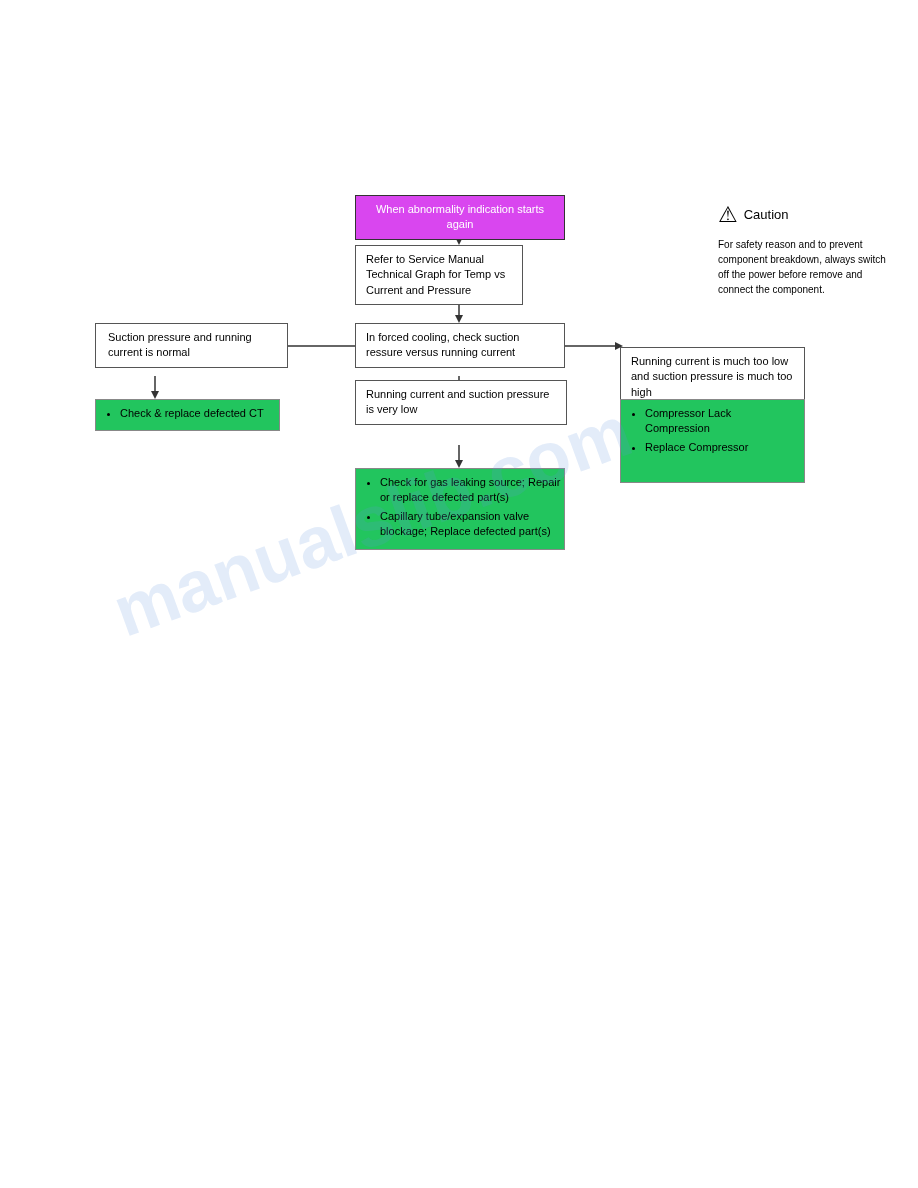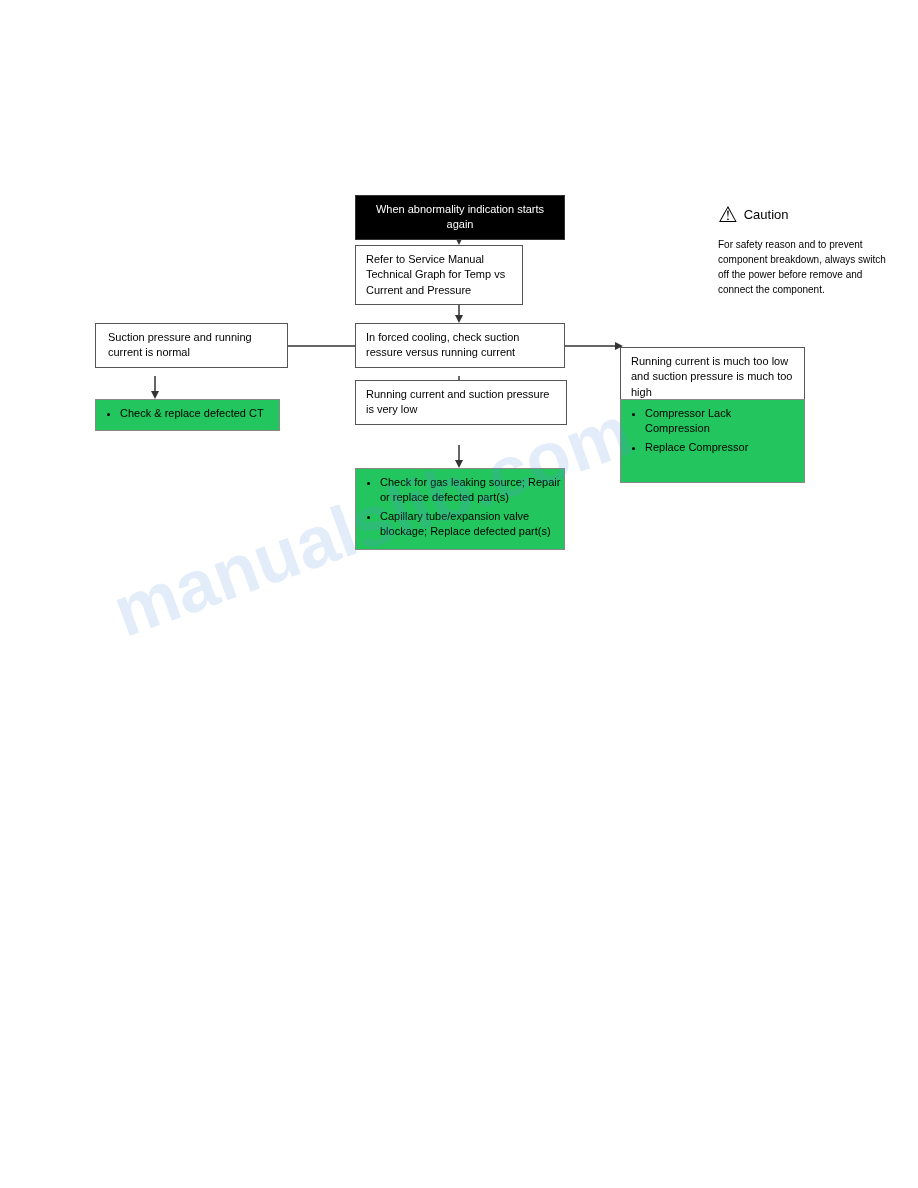--- a/index.html
+++ b/index.html
@@ -39,21 +39,21 @@
     .box {
       border: 1px solid #555;
       padding: 6px 10px;
       background: #fff;
       font-size: 11px;
       line-height: 1.4;
       position: absolute;
     }
 
     .box-dark {
-      background: #000000;
+      background: #d946ef;
       color: #fff;
       border: 1px solid #333;
     }
 
     .box-gray {
       background: #22c55e;
       border: 1px solid #888;
     }
 
     

